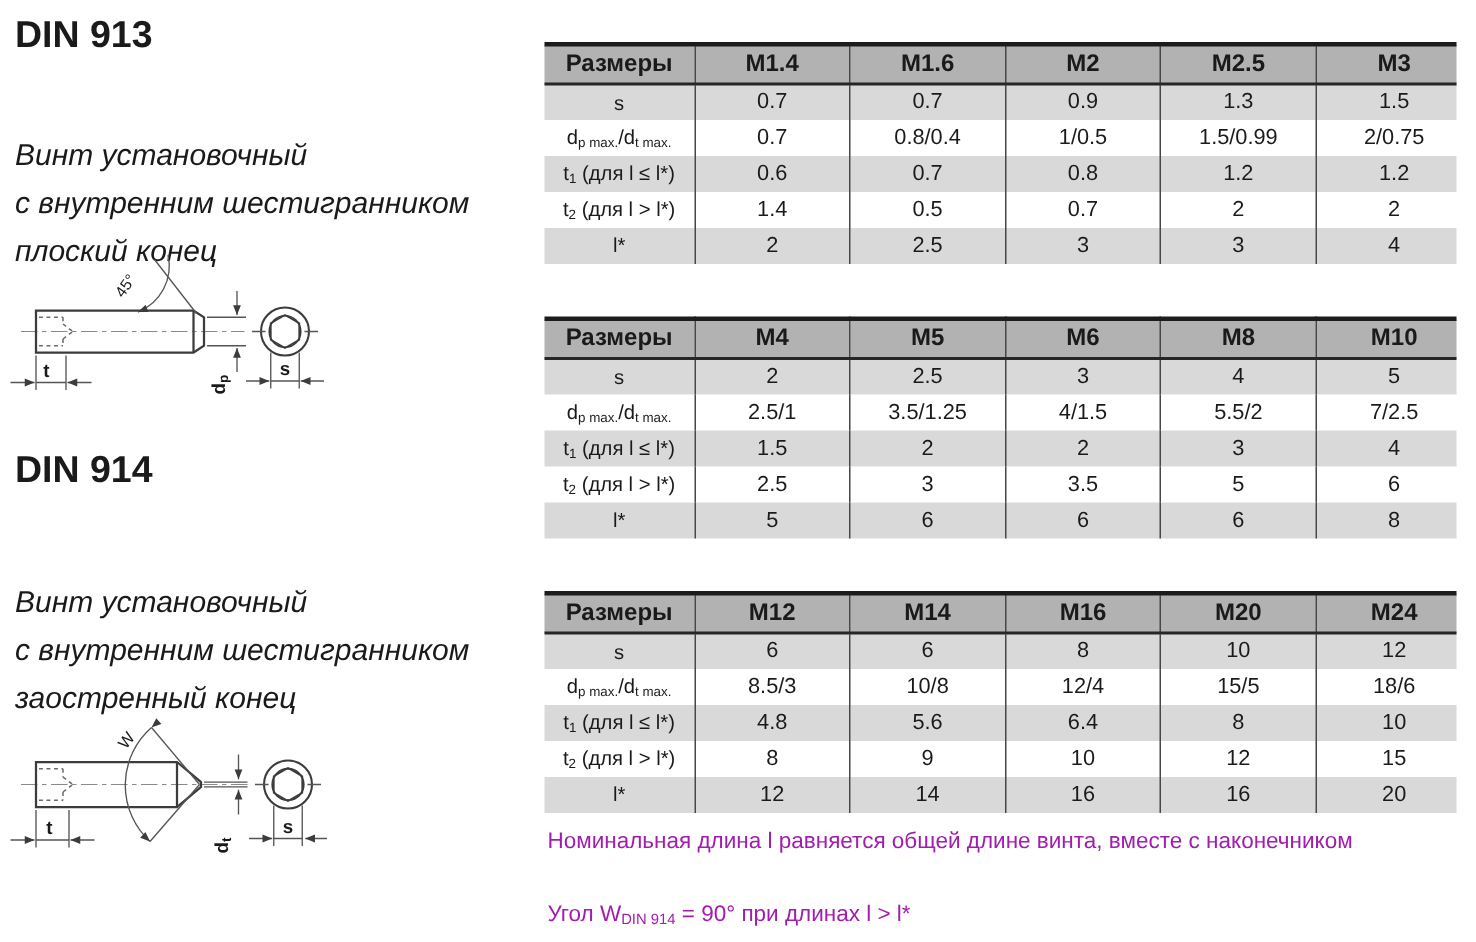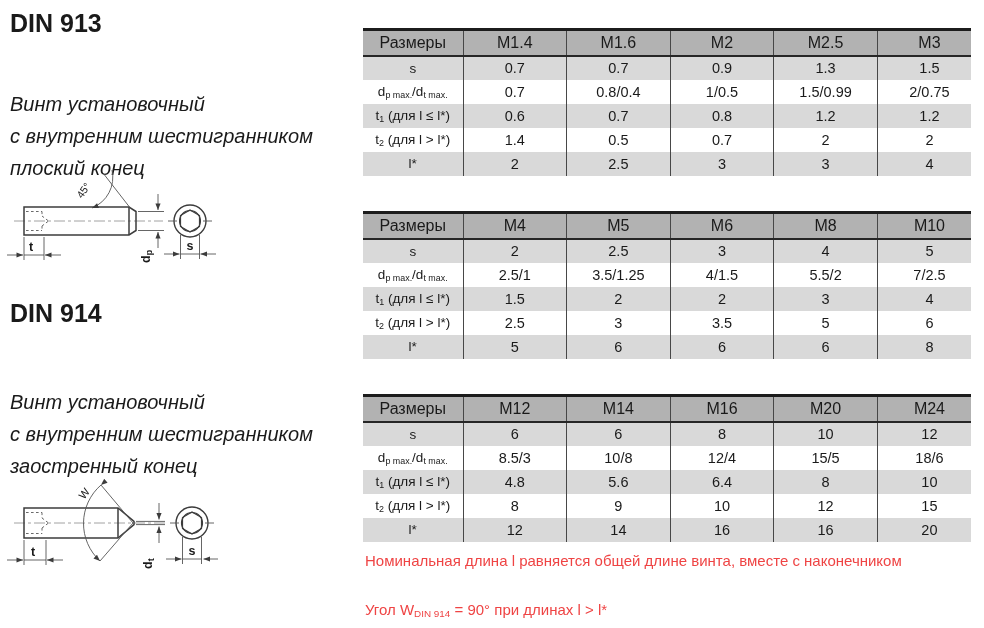--- a/index.html
+++ b/index.html
@@ -15,33 +15,33 @@
 
   table.dim {
     position: absolute; left: 363px;
     border-collapse: collapse; table-layout: fixed; width: 618px;
     border-top: 3px solid #1c1c1c;
   }
   .dim col.c0 { width: 100px; }
   .dim thead tr { border-bottom: 2px solid #262626; }
   .dim th {
     background: #b2b2b2; height: 26px;
-    font-size: 16px; font-weight: 400;
+    font-size: 16px; font-weight: 700;
   }
   .dim td { height: 24px; font-size: 14.5px; }
   .dim th, .dim td {
     text-align: center; vertical-align: middle; padding: 0;
     border-left: 1px solid #474747;
   }
   .dim th:first-child, .dim td:first-child { border-left: none; }
   .dim tbody tr:nth-child(odd) { background: #d9d9d9; }
   .dim td.label { font-size: 13.5px; }
 
   .sub { font-size: 66%; position: relative; bottom: -0.25em; }
-  .fnote { position: absolute; font-size: 15px; line-height: 19px; color: #ef4444; }
+  .fnote { position: absolute; font-size: 15px; line-height: 19px; color: #a21caf; }
 
   svg text { font-family: "Liberation Sans", sans-serif; }
 </style>
 </head>
 <body>
 
 <div class="page">
 
   <div class="std abs" style="left:10px; top:6px;">
     <div>DIN 913</div>

